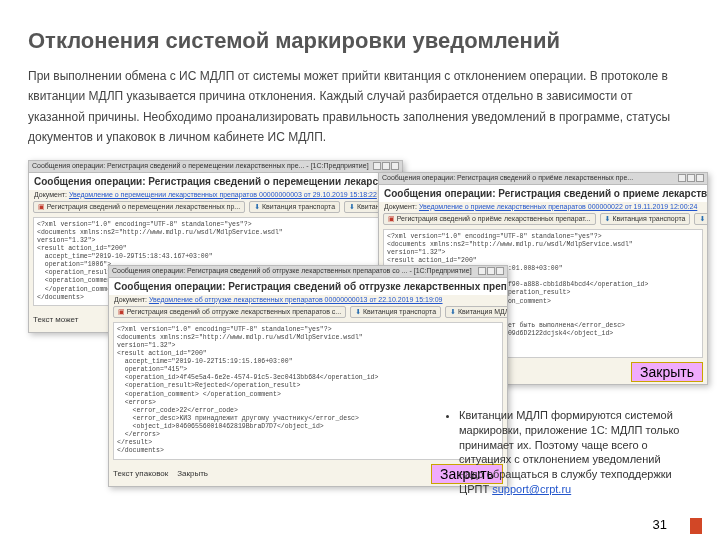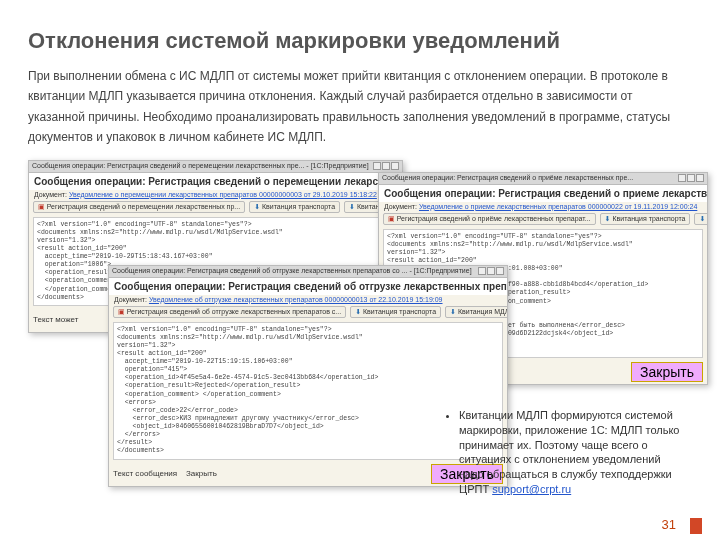--- a/index.html
+++ b/index.html
@@ -124,24 +124,24 @@
     right: 28px;
     bottom: 35px;
     width: 255px;
     font-size: 11px;
     line-height: 1.35;
   }
   .bullet-block ul { margin: 8px; padding-left: 14px; }
   .bullet-block a { color: #2255cc; text-decoration: underline; }
   .pagenum {
     position: absolute;
-    right: 44px;
+    right: 53px;
     bottom: 8px;
     font-size: 13px;
-    color: #c2410c;
+    color: #000000;
   }
   .accent {
     position: absolute;
     right: 18px;
     bottom: 6px;
     width: 12px;
     height: 16px;
     background: #d24726;
   }
 </style>
@@ -272,21 +272,21 @@
   &lt;operation_comment&gt; &lt;/operation_comment&gt;
   &lt;errors&gt;
     &lt;error_code&gt;22&lt;/error_code&gt;
     &lt;error_desc&gt;КИЗ принадлежит другому участнику&lt;/error_desc&gt;
     &lt;object_id&gt;046065560010462819BbraD7D7&lt;/object_id&gt;
   &lt;/errors&gt;
 &lt;/result&gt;
 &lt;/documents&gt;</div>
     <div class="footer">
       <span>
-        <span>Текст сообщения</span>
+        <span>Текст упаковок</span>
         &nbsp;&nbsp;
         <span>Закрыть</span>
       </span>
       <button class="btn-close">Закрыть</button>
     </div>
   </div>
 
 </div>
 
 <div class="bullet-block">

